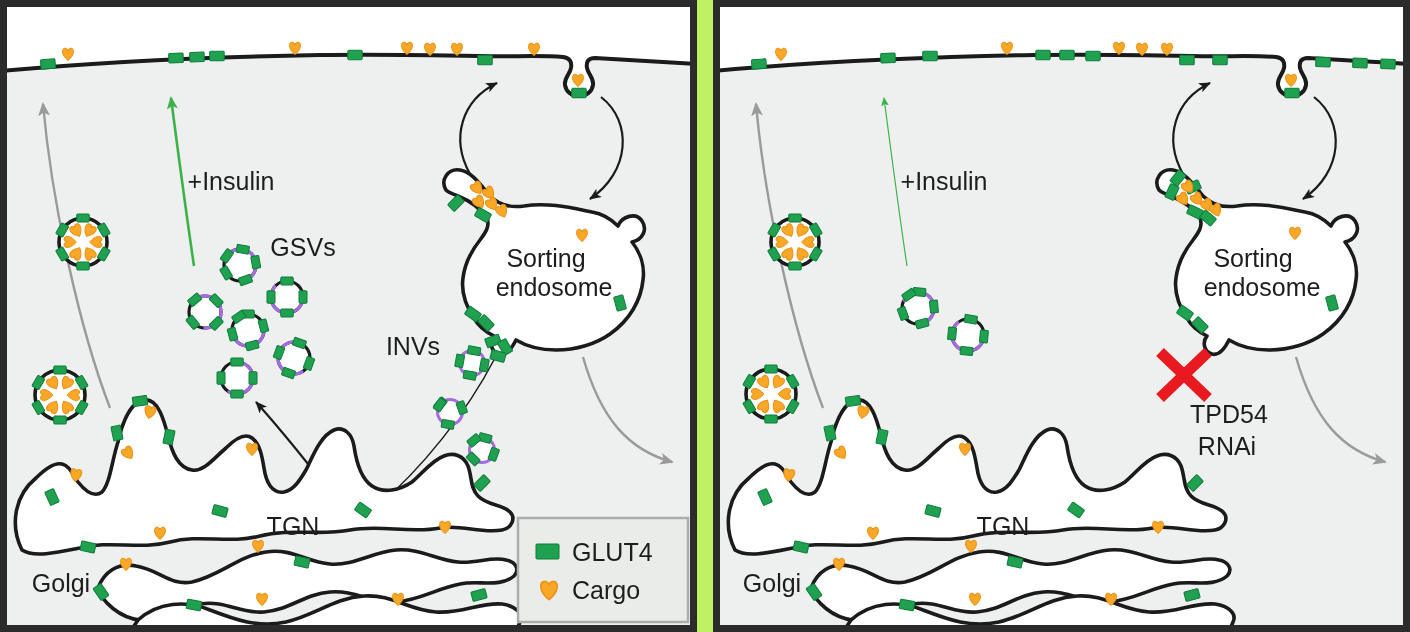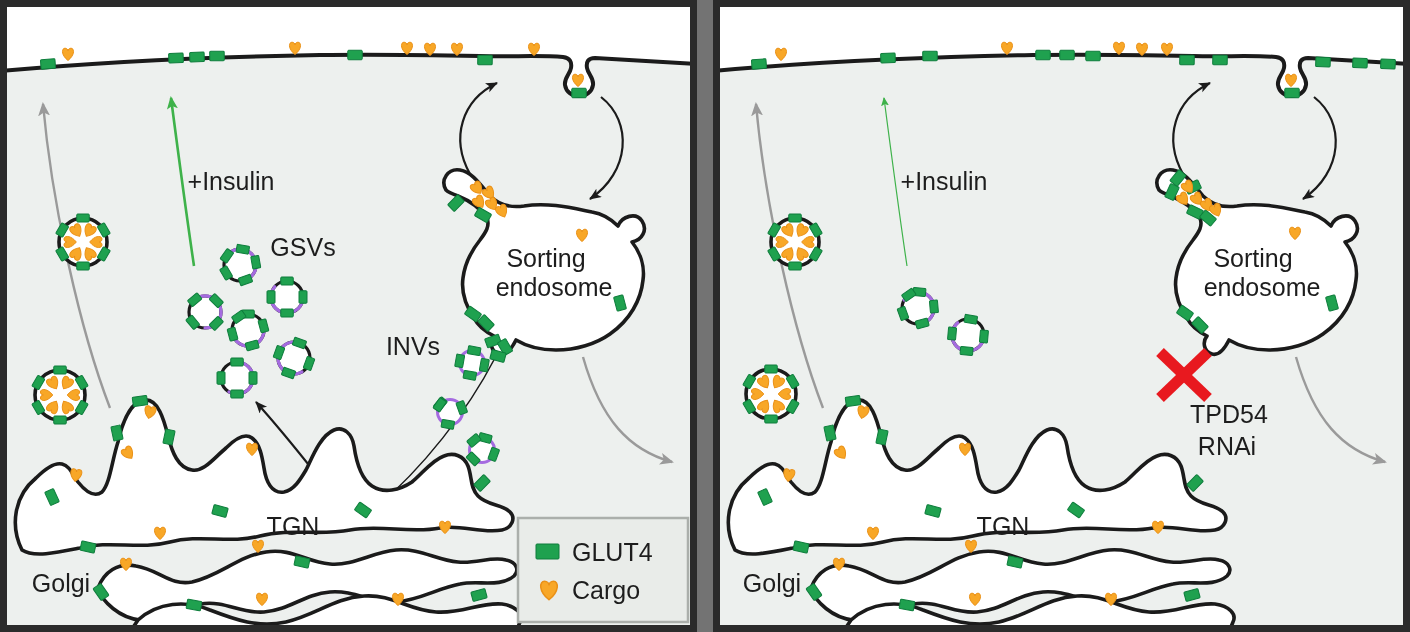--- a/index.html
+++ b/index.html
@@ -1,16 +1,16 @@
 <!DOCTYPE html>
 <html><head>
 <meta charset="utf-8">
 <style>
   html,body{margin:0;padding:0;background:#ffffff;}
-  .figure{width:1248px;height:632px;display:flex;gap:16px;background:#737373;
+  .figure{width:1248px;height:632px;display:flex;gap:16px;background:#bef264;
           font-family:"Liberation Sans", sans-serif;border-radius:24px;}
   .panel{width:697px;height:632px;position:relative;}
   svg{display:block;}
   text{font-family:"Liberation Sans", sans-serif;fill:#1d1d1d;}
   .lbl{font-size:25px;}
   .defs-holder{position:absolute;width:0;height:0;overflow:hidden;}
 </style>
 </head>
 <body>
 

